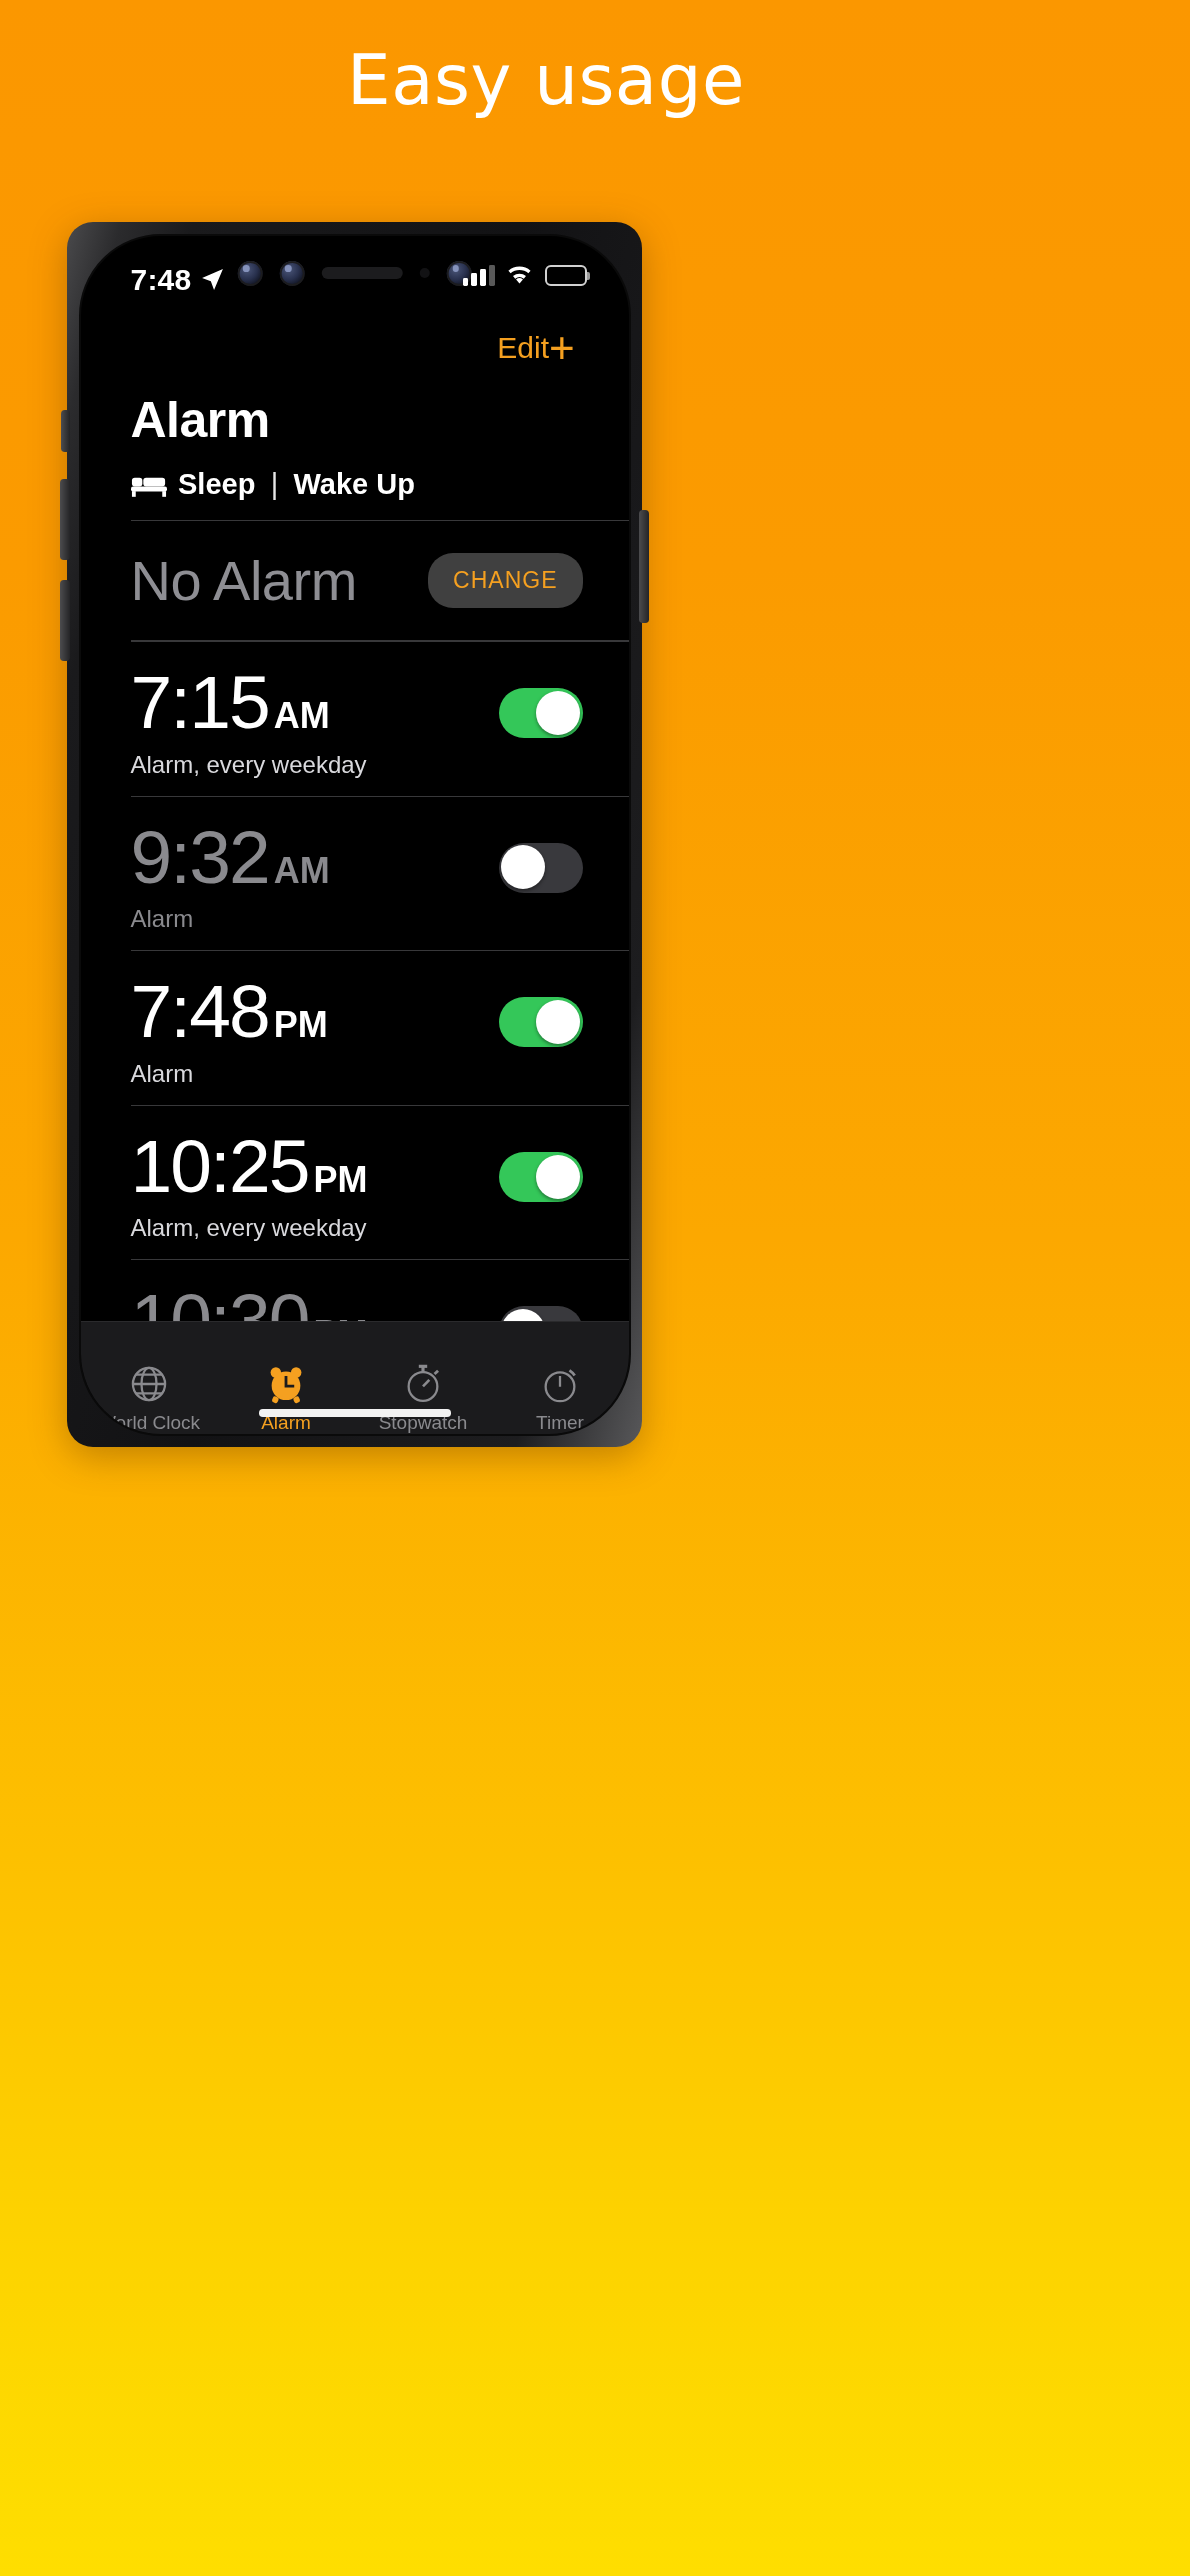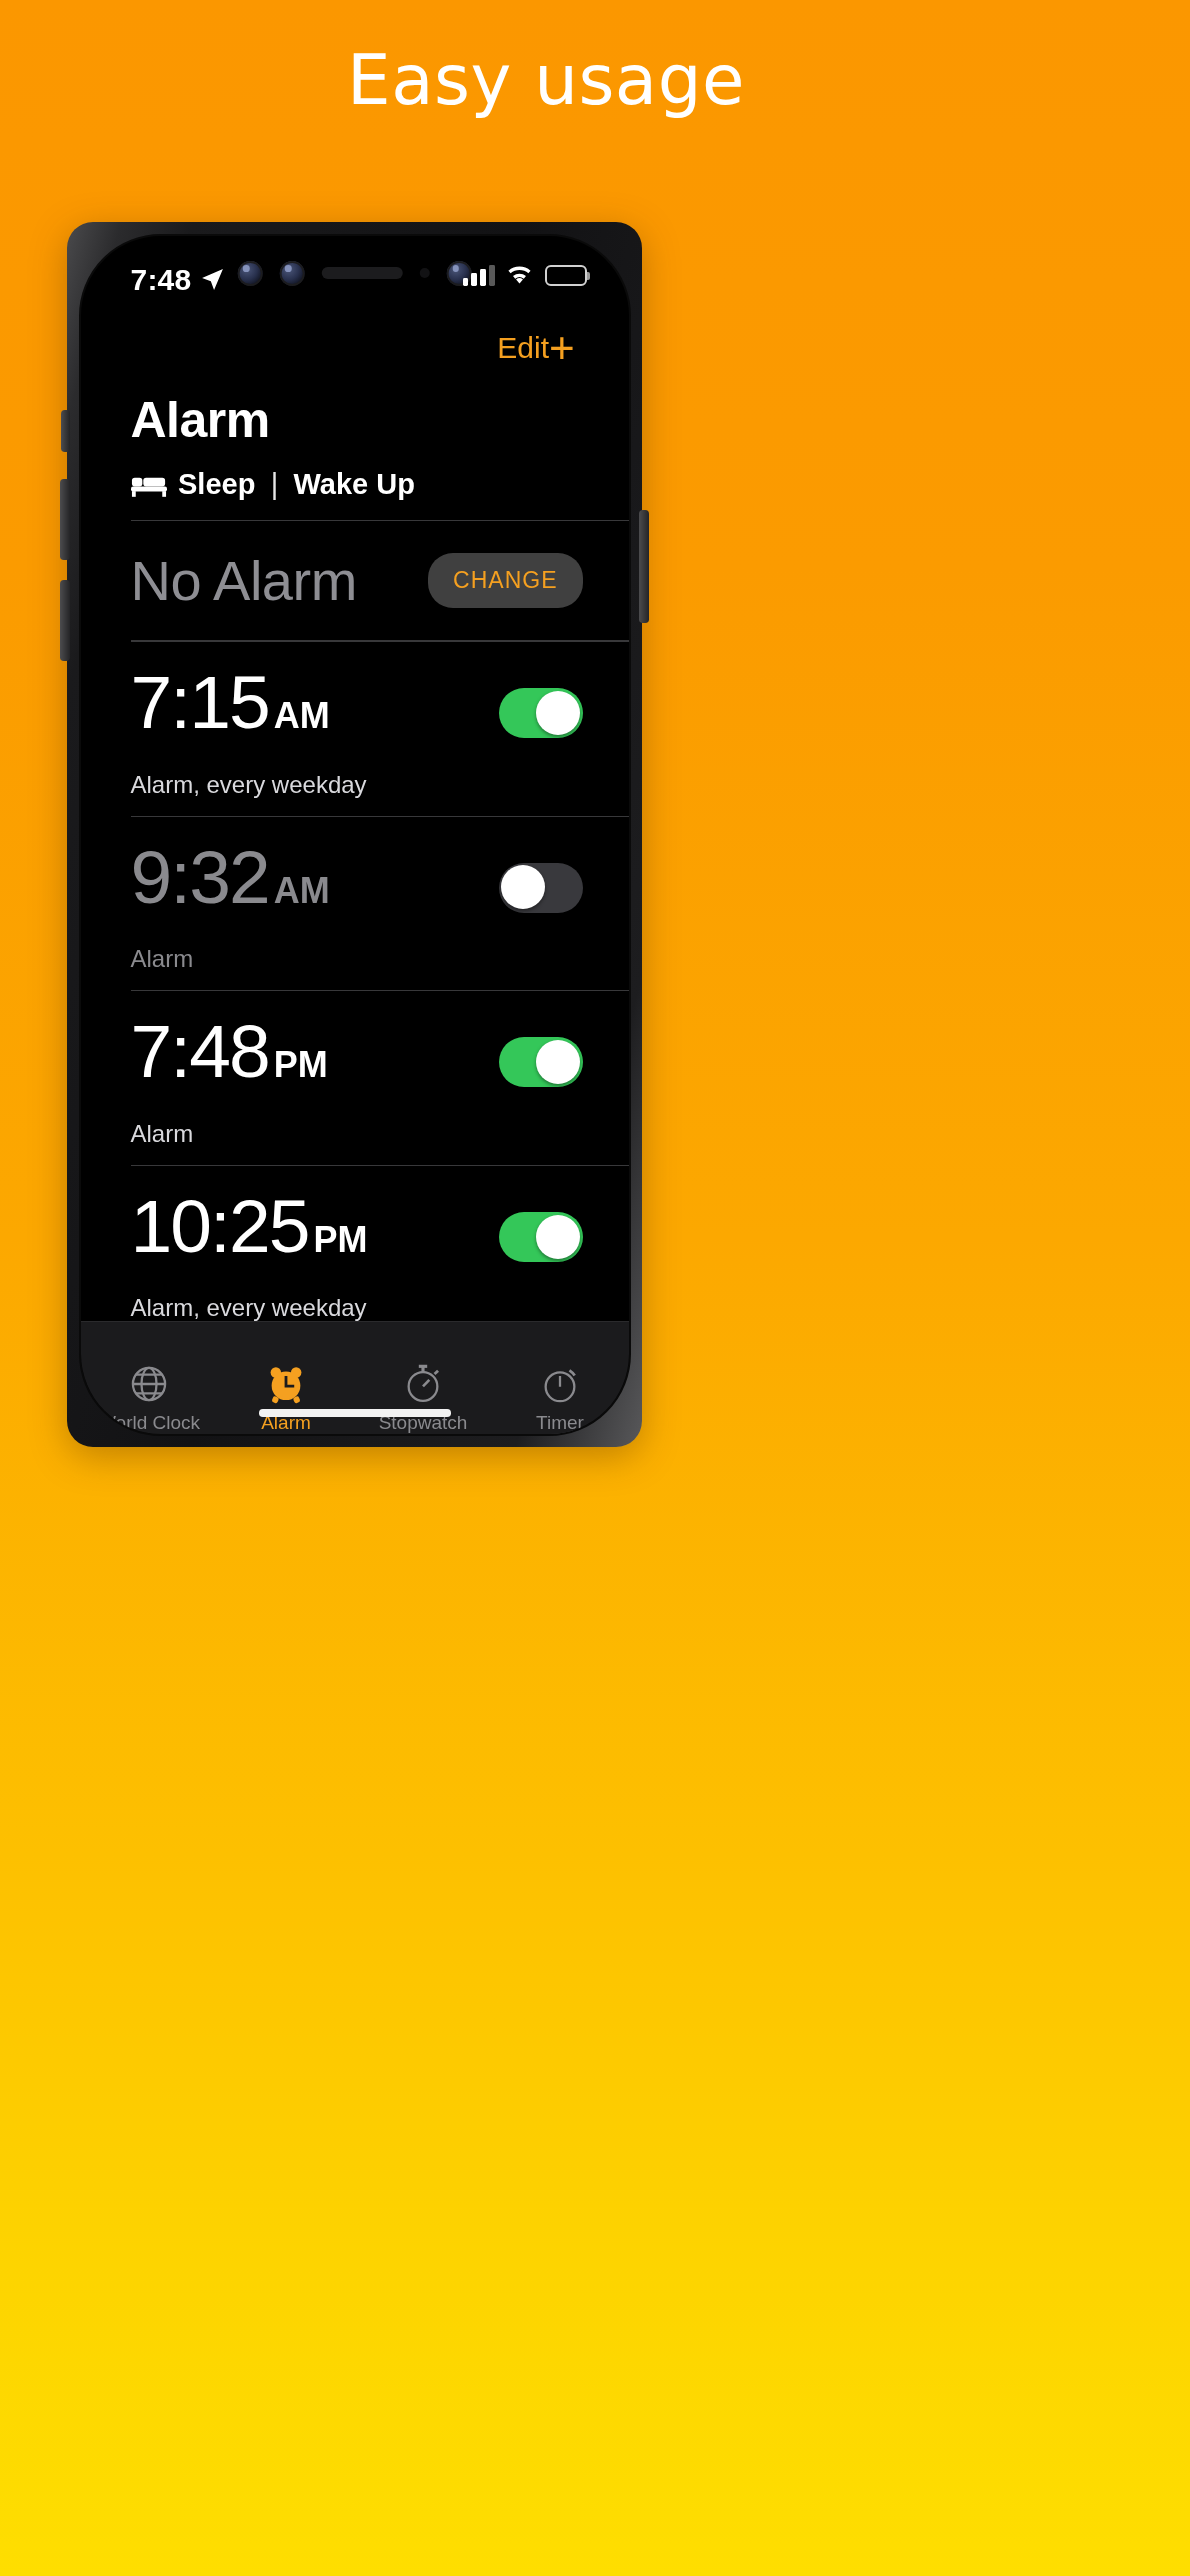--- a/index.html
+++ b/index.html
@@ -108,21 +108,21 @@
   }
 
   .section-head{
     color:#fff; font-size:28px; font-weight:700; padding:29px 0 25px 50px;
   }
 
   .alarm-row{
     display:flex; align-items:flex-start; justify-content:space-between;
     padding:21px 46px 17px 50px; position:relative;
   }
-  .alarm-left{ display:flex; flex-direction:column;gap:20px; }
+  .alarm-left{ display:flex; flex-direction:column; }
   .alarm-time{
     font-size:75px; font-weight:200; letter-spacing:-1.9px; line-height:1.04;
     display:flex; align-items:baseline;
   }
   .alarm-time .mer{ font-size:36px; font-weight:700; letter-spacing:0; margin-left:4.8px; }
   .alarm-sub{ font-size:24px; font-weight:400; margin-top:9.6px; }
   .on .alarm-time{ color:#ffffff; }
   .on .alarm-sub{ color:#d9d9dd; }
   .off .alarm-time{ color:#8A8A8E; }
   .off .alarm-sub{ color:#8A8A8E; }

